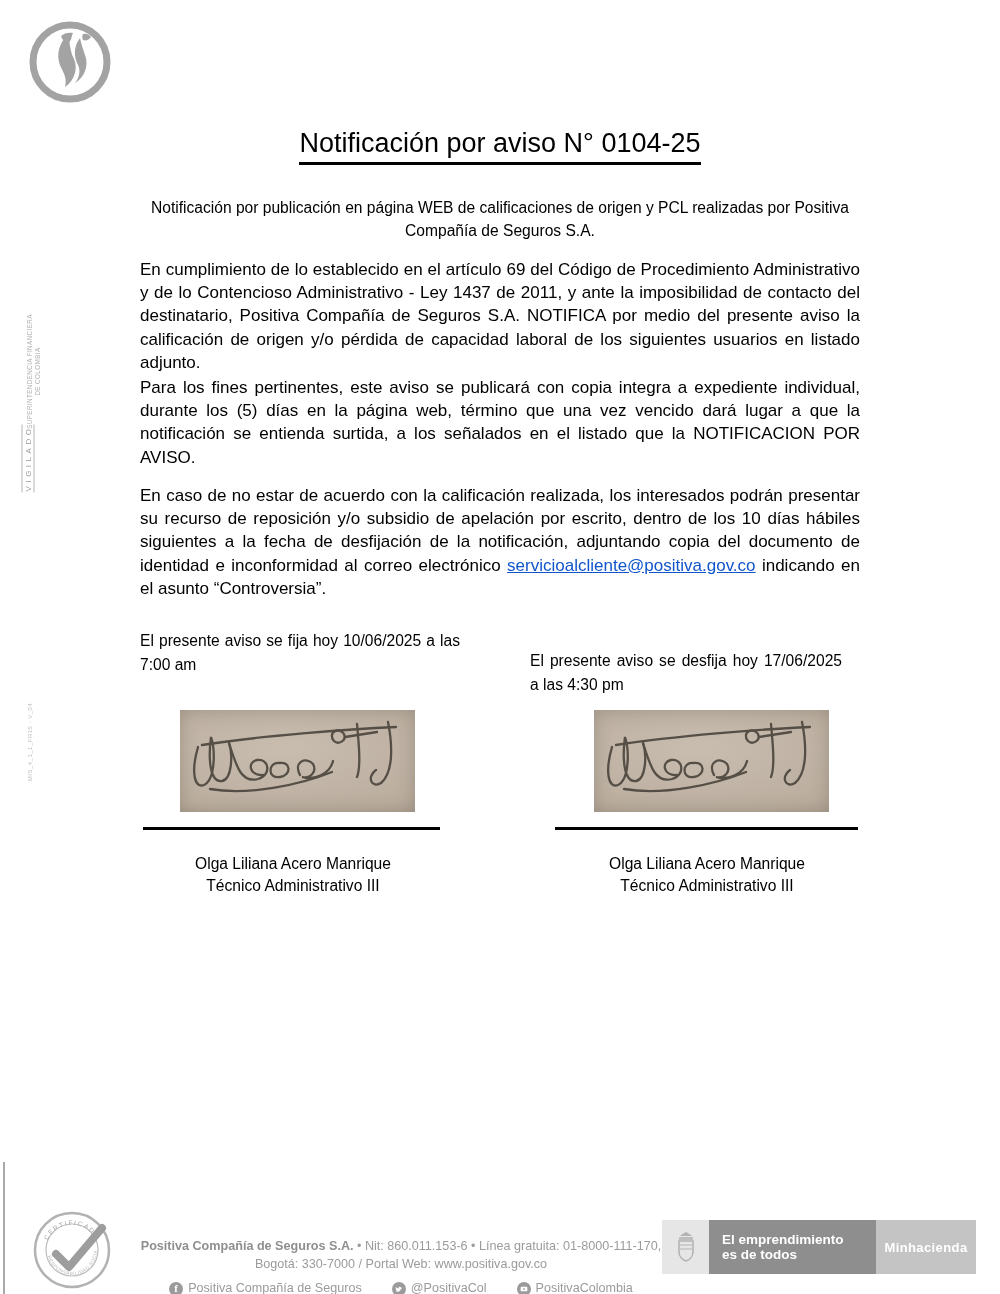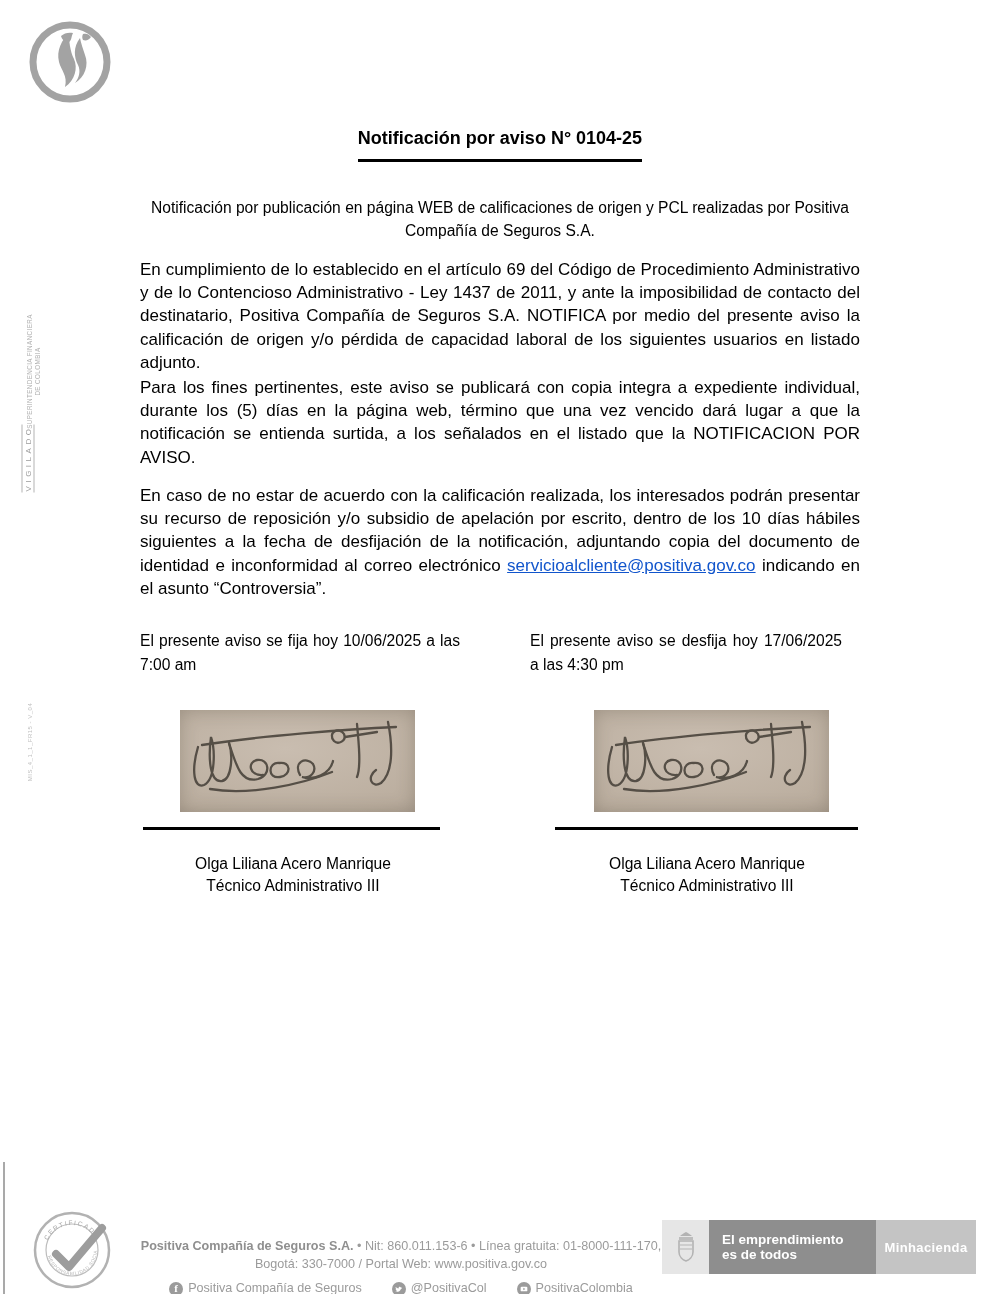--- a/index.html
+++ b/index.html
@@ -8,34 +8,34 @@
 
   
   .logo{position:absolute;left:28px;top:20px;display:flex;align-items:flex-start;color:#a3a3a3;}
   .logo-emblem{width:84px;height:84px;flex:0 0 auto;}
   .logo-text{margin-left:8px;font-family:"Liberation Serif",serif;}
   .logo-name{font-size:56px;line-height:58px;letter-spacing:3px;color:#a3a3a3;}
   .logo-tagline{font-size:16.5px;letter-spacing:2.5px;color:#a3a3a3;margin-left:44px;margin-top:-4px;}
 
   
   .doc-title{position:absolute;left:0;top:128px;width:1000px;text-align:center;}
-  .doc-title span{display:inline-block;font-size:18px;font-weight:bold;
-                  border-bottom:3px solid #000;padding-bottom:10px;}
+  .doc-title span{display:inline-block;font-size:27px;font-weight:normal;
+                  border-bottom:3px solid #000;padding-bottom:3px;}
 
   
   .subtitle{position:absolute;left:140px;top:196px;width:720px;text-align:center;
             font-size:15.6px;line-height:23px;}
   .para{position:absolute;left:140px;width:720px;text-align:justify;
         font-size:17px;line-height:23.2px;}
   .p1{top:258px;} .p2{top:376px;} .p3{top:484px;}
   .email-link{color:#1155cc;text-decoration:underline;}
 
   .date-col{position:absolute;top:629px;text-align:justify;font-size:15.6px;line-height:24px;}
   .date-left{left:140px;width:320px;}
-  .date-right{left:530px;width:312px;}
+  .date-right{left:530px;width:312px;margin-top:20px;}
 
   
   .sig-photo{position:absolute;top:710px;width:235px;height:102px;
              background:radial-gradient(130% 120% at 45% 38%, #c9bdb0 0%, #bbae9f 55%, #a3978a 100%);
              box-shadow:inset 0 0 18px rgba(60,50,40,.25);}
   .sig-photo svg{width:100%;height:100%;display:block;}
   .sig-photo-left{left:180px;} .sig-photo-right{left:594px;}
   .sig-line{position:absolute;top:827px;height:3px;background:#000;}
   .sig-line-left{left:143px;width:297px;} .sig-line-right{left:555px;width:303px;}
   .sig-name{position:absolute;top:853px;width:310px;text-align:center;

